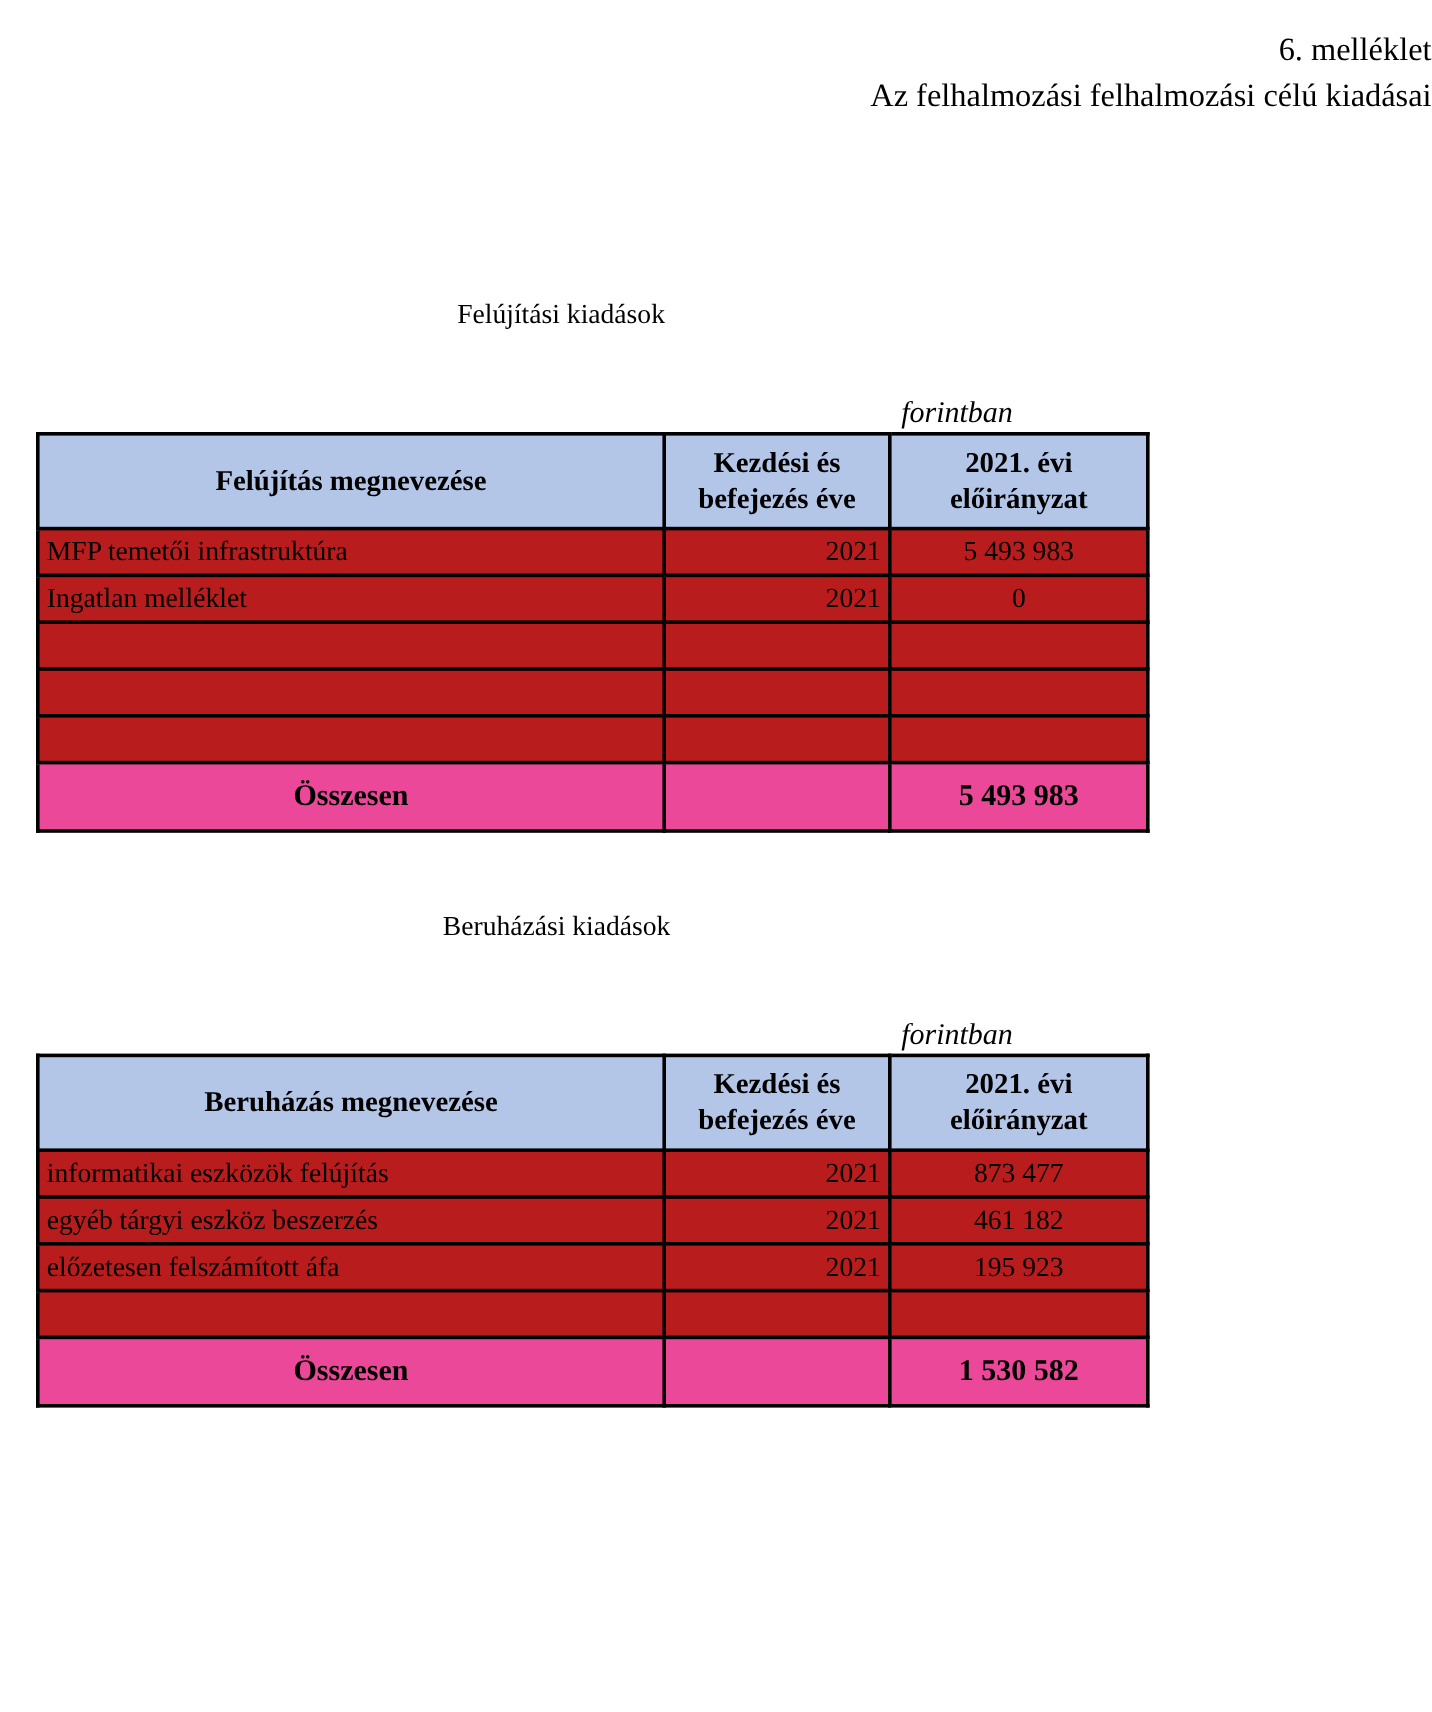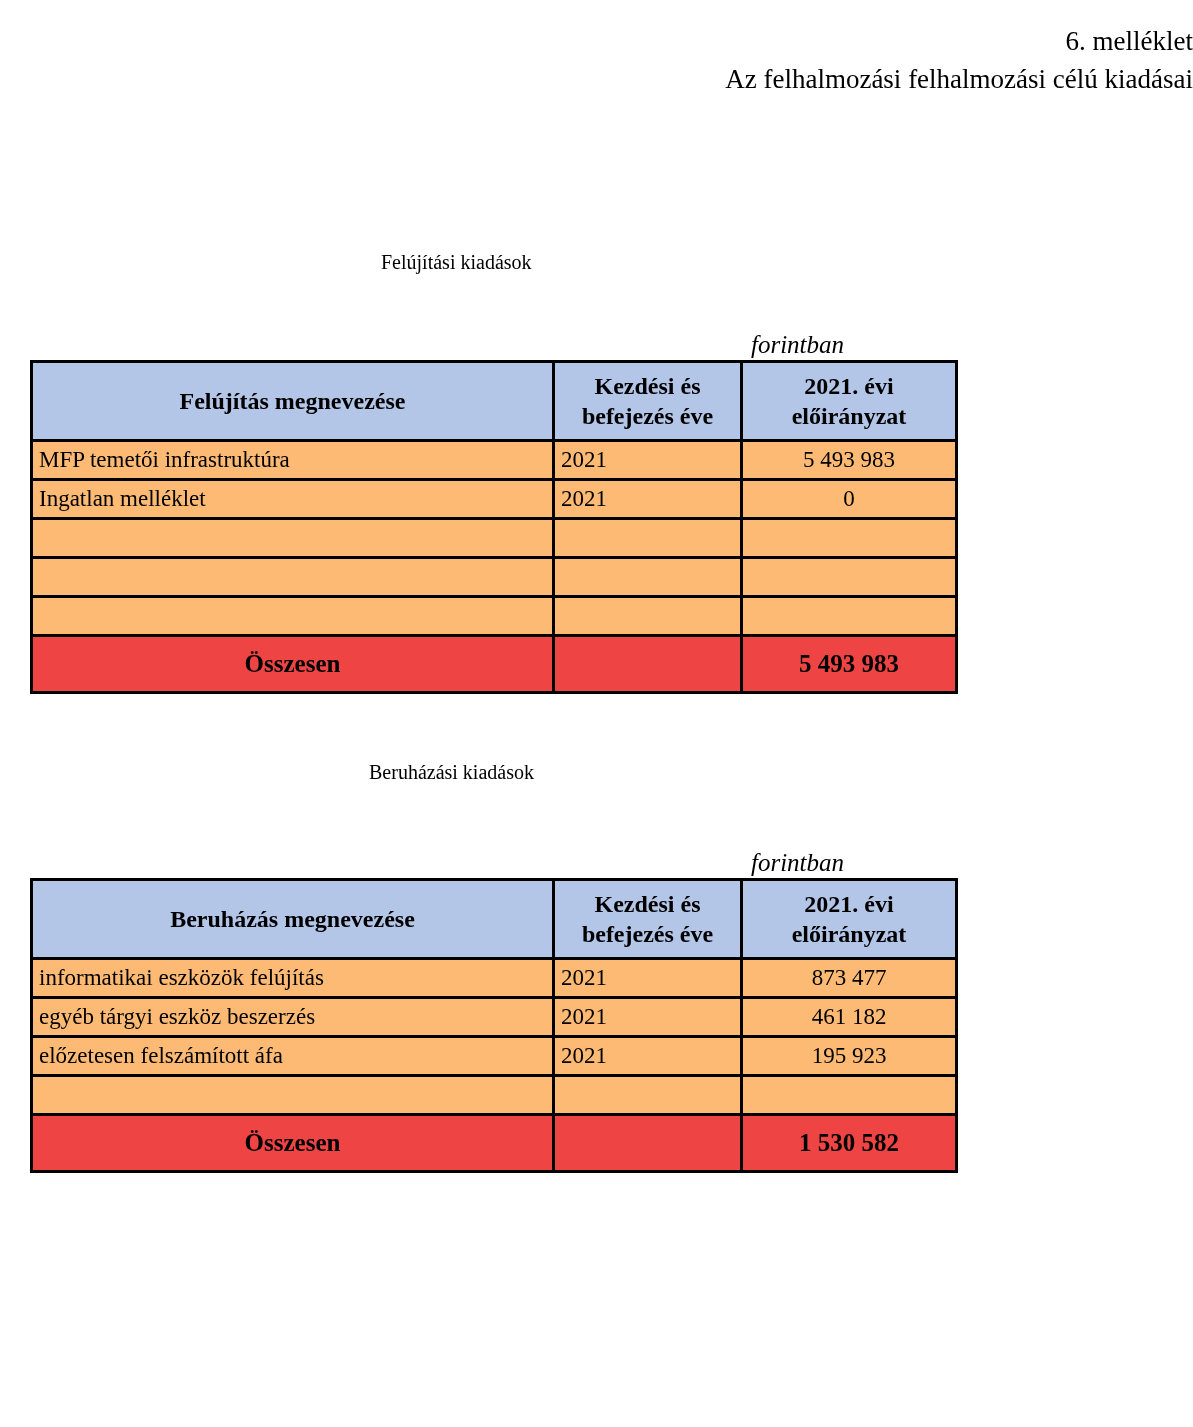--- a/index.html
+++ b/index.html
@@ -32,21 +32,21 @@
     text-align: right;
     font-size: 27px;
     line-height: 38px;
   }
   .doc-title .line1 { display: block; }
   .doc-title .line2 { display: block; }
 
   
   .section-heading {
     position: absolute;
-    font-size: 20px;
+    font-size: 23px;
     line-height: 32px;
     white-space: nowrap;
     text-align: right;
   }
   #heading-felujitas { left: 381px; top: 246px; }
   #heading-beruhazas { left: 369px; top: 756px; }
 
   
   .unit-caption {
     position: absolute;
@@ -73,21 +73,21 @@
 
   .budget-table col.c-name  { width: 522px; }
   .budget-table col.c-year  { width: 188px; }
   .budget-table col.c-amount{ width: 215px; }
 
   .budget-table td,
   .budget-table th {
     border: 3px solid #000000;
     padding: 0 6px;
     vertical-align: middle;
-    background: #fdba74;
+    background: #b91c1c;
   }
 
   .budget-table thead th {
     background: #b3c6e7;
     font-weight: bold;
     text-align: center;
     height: 76px;
     line-height: 30px;
     font-size: 24px;
   }
@@ -95,25 +95,25 @@
   .budget-table tbody tr.data-row td {
     height: 36px;
     line-height: 34px;
   }
   .budget-table tbody tr.empty-row td {
     height: 36px;
     line-height: 34px;
   }
 
   .cell-name   { text-align: left; }
-  .cell-year   { text-align: left; }
+  .cell-year   { text-align: right; }
   .cell-amount { text-align: center; }
 
   .budget-table tbody tr.total-row td {
-    background: #ef4444;
+    background: #ec4899;
     font-weight: bold;
     height: 54px;
     line-height: 50px;
     font-size: 25px;
   }
   .total-row .cell-name { text-align: center; }
   .total-row .cell-amount { text-align: center; }
 </style>
 </head>
 <body>

